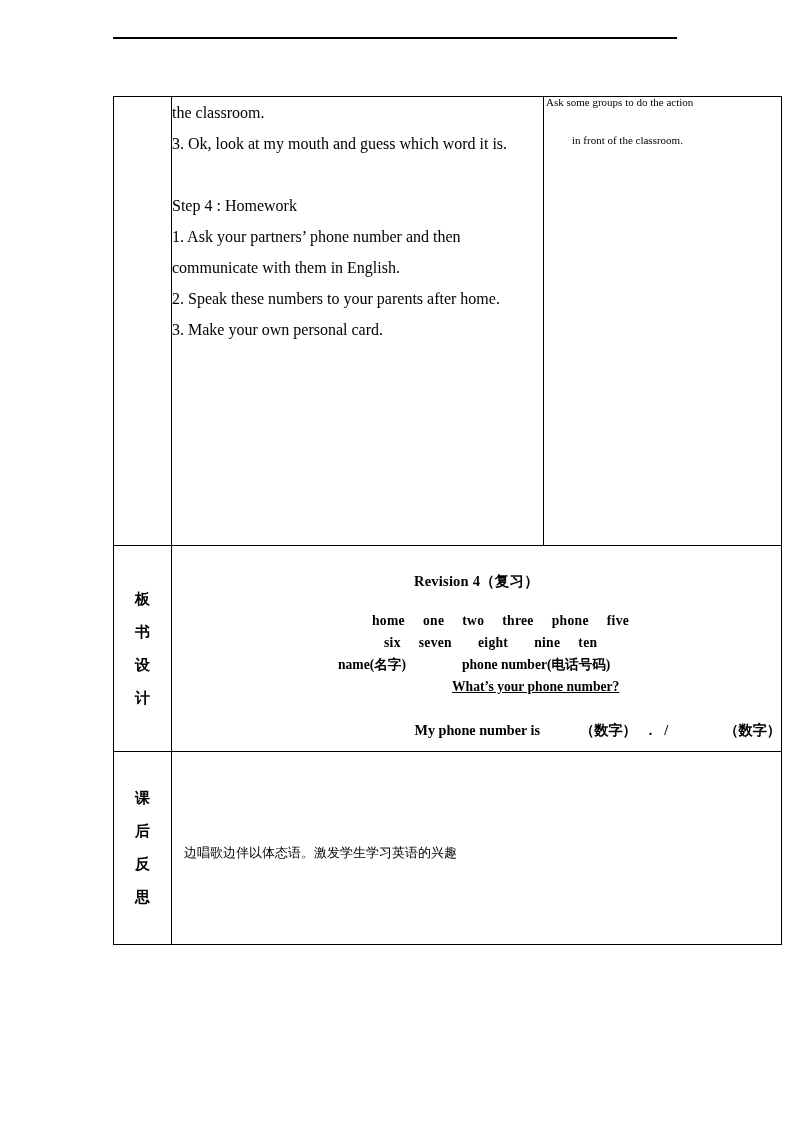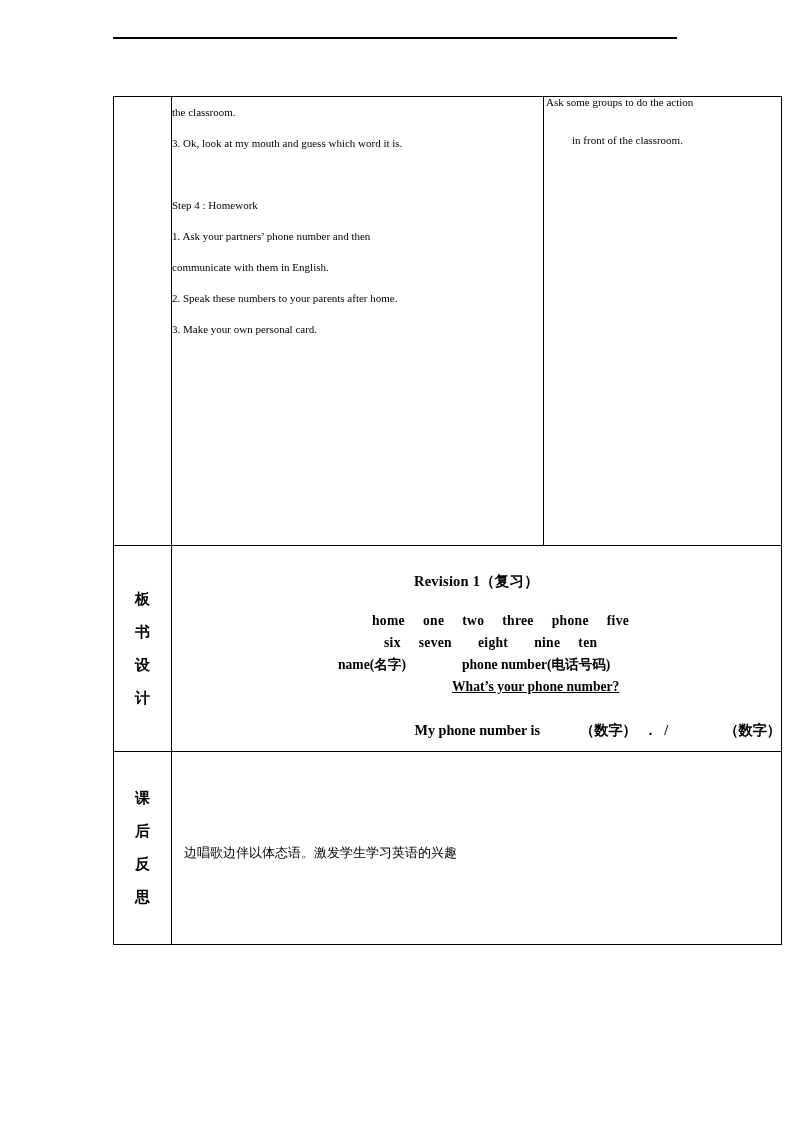--- a/index.html
+++ b/index.html
@@ -60,21 +60,21 @@
     font-family: "DejaVu Sans", sans-serif;
     font-size: 15px;
     font-weight: bold;
     line-height: 1;
   }
   .vlabel span { display: block; padding: 9px 0; }
 
   
   .steps-cell {
     padding: 12px 14px 0 8px;
-    font-size: 11px;
+    font-size: 16px;
     line-height: 1.0;
   }
   .steps-cell p {
     margin: 0 0 0 0;
     height: 31px;
     line-height: 31px;
     white-space: nowrap;
   }
   .steps-cell p.blank { height: 31px; }
 
@@ -169,21 +169,21 @@
     <tr class="row-board">
       <td>
         <div class="vlabel">
           <span>板</span>
           <span>书</span>
           <span>设</span>
           <span>计</span>
         </div>
       </td>
       <td class="board-cell" colspan="2">
-        <div class="board-title">Revision 1（复习）</div>
+        <div class="board-title">Revision 4（复习）</div>
         <div class="board-lines">
 
           <div class="bl bl-numbers1">
             <span>home</span><span class="sp-3"></span><span>one</span><span class="sp-3"></span><span>two</span><span class="sp-3"></span><span>three</span><span class="sp-3"></span><span>phone</span><span class="sp-3"></span><span>five</span>
           </div>
 
           <div class="bl bl-numbers2">
             <span>six</span><span class="sp-3"></span><span>seven</span><span class="sp-4"></span><span>eight</span><span class="sp-4"></span><span>nine</span><span class="sp-3"></span><span>ten</span>
           </div>
 

